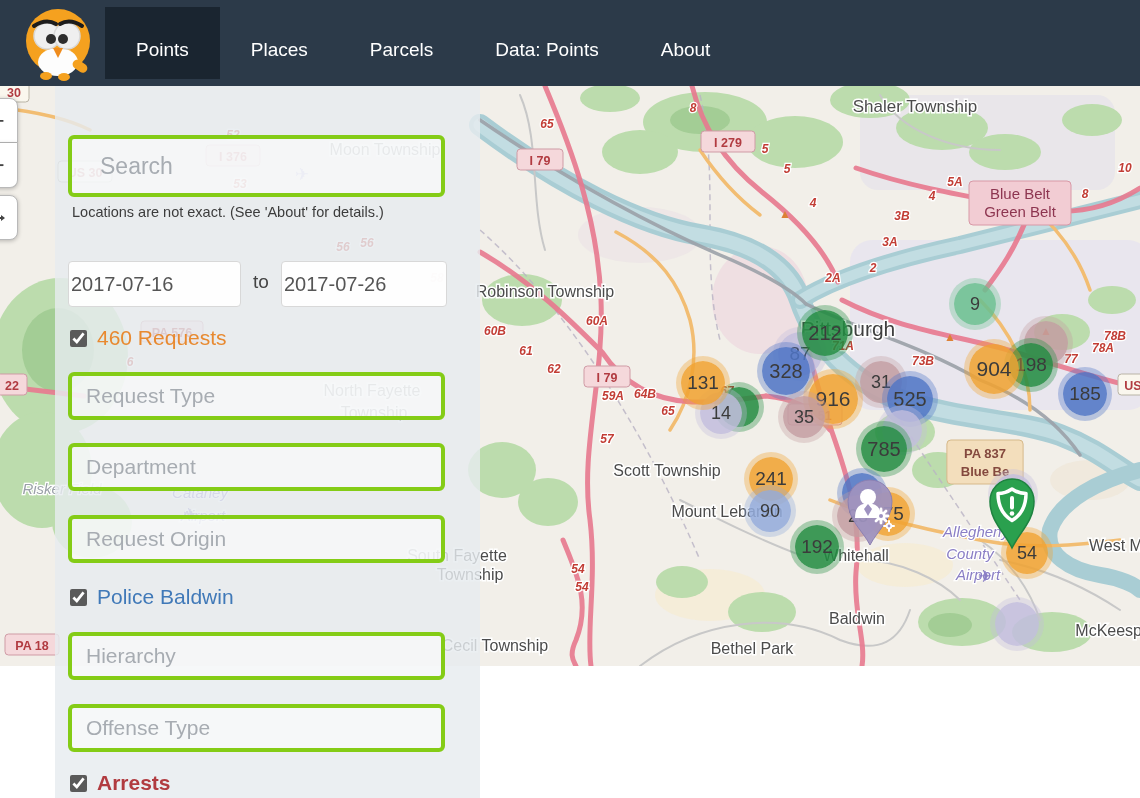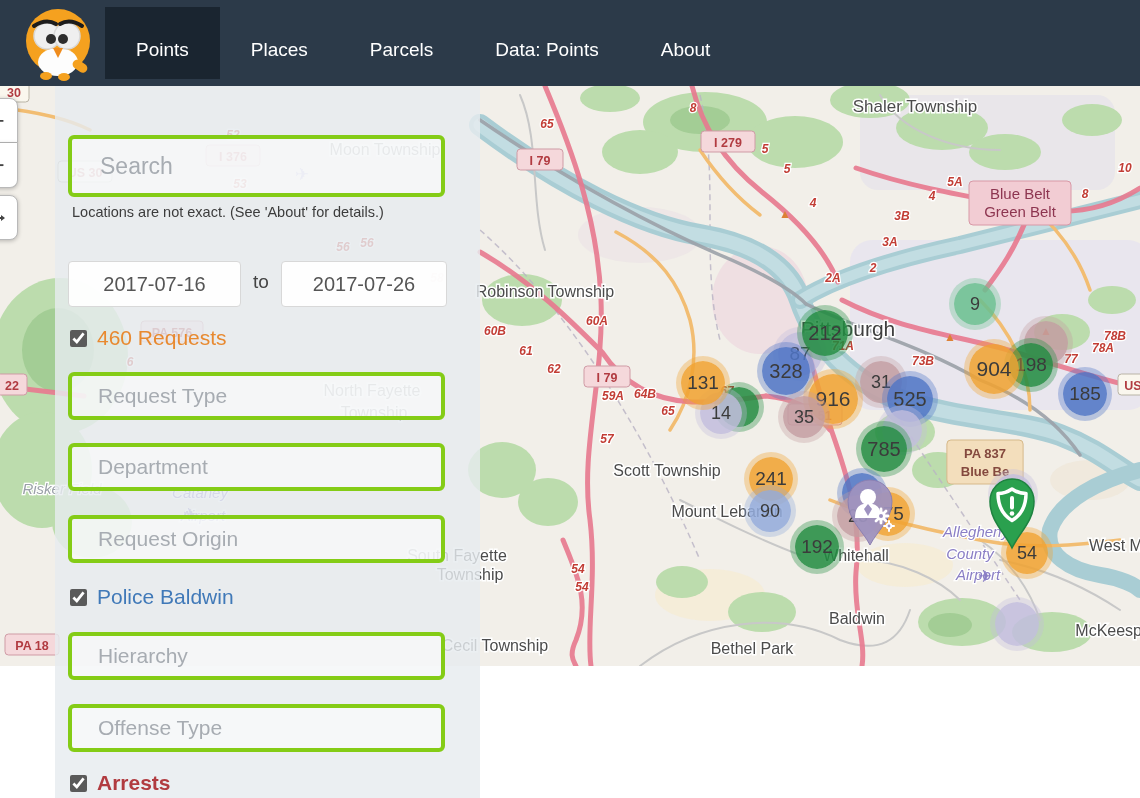--- a/index.html
+++ b/index.html
@@ -47,32 +47,32 @@
   .zbtn.zpan{border-radius:0 8px 8px 0;margin-top:7px}
 
   
   .panel{position:absolute;left:55px;top:86px;width:425px;height:712px;background:rgba(231,235,239,0.82);z-index:40}
   .panel .abs{position:absolute;box-sizing:border-box}
   .tbox{background:rgba(255,255,255,0.55);border:4px solid #84cc16;border-radius:6px;font-family:"Liberation Sans",sans-serif;
         font-size:21px;color:#555;outline:none}
   .tbox::placeholder{color:#a7acb2;opacity:1}
   #search-input{left:13px;top:49px;width:377px;height:62px;padding-left:28px;font-size:23px}
   .caption{left:17px;top:118px;font-size:14.5px;color:#3c3c3c}
-  .date{background:rgba(255,255,255,0.92);border:1px solid #d8d8d8;border-radius:4px;text-align:center;
+  .date{background:rgba(255,255,255,0.92);border:1px solid #d8d8d8;border-radius:4px;text-align:left;
         font-size:20px;color:#555;font-family:"Liberation Sans",sans-serif;outline:none}
   #date-from{left:13px;top:175px;width:173px;height:46px}
   #date-to{left:226px;top:175px;width:166px;height:46px}
   .date-sep{left:198px;top:185px;font-size:19px;color:#444}
   .grp{display:flex;align-items:center;gap:10px}
   .grp input[type=checkbox]{width:17px;height:17px;accent-color:#5a5a5a;margin:0 0 0 15px;cursor:pointer}
   .grp .glabel{font-size:21px;cursor:default}
   #grp-311{left:0;top:240px}
   #grp-blotter{left:0;top:499px}
   #grp-arrests{left:0;top:685px}
-  .field{left:13px;width:377px;height:48px;padding-left:26px}
+  .field{left:13px;width:377px;height:48px;padding-left:14px}
   #f-request-type{top:286px}
   #f-department{top:357px}
   #f-request-origin{top:429px}
   #f-hierarchy{top:546px}
   #f-offense-type{top:618px}
 </style>
 </head>
 <body>
 
 <div id="map-wrap">

